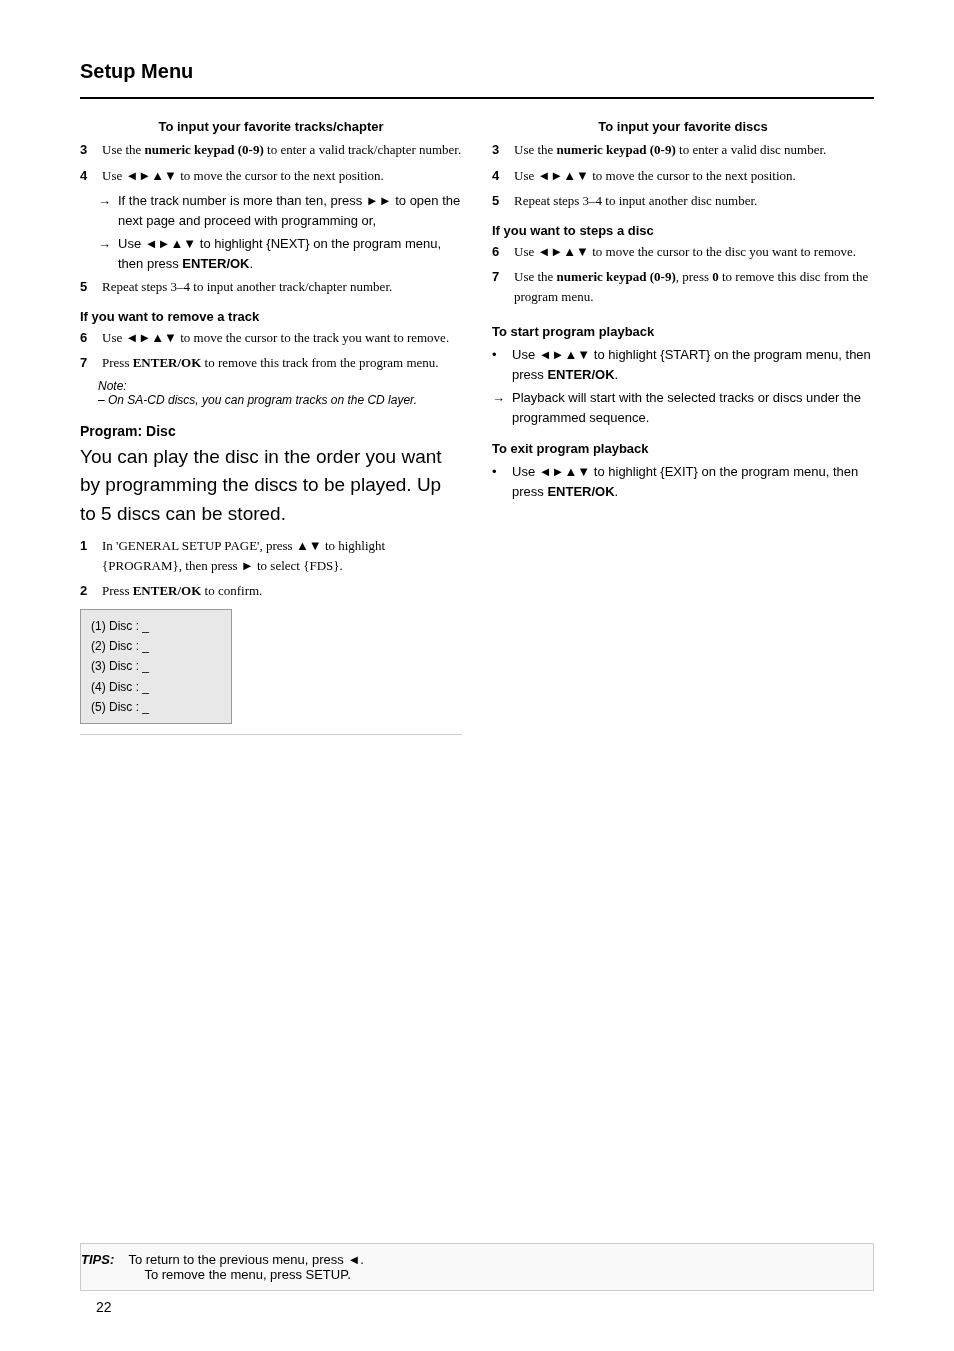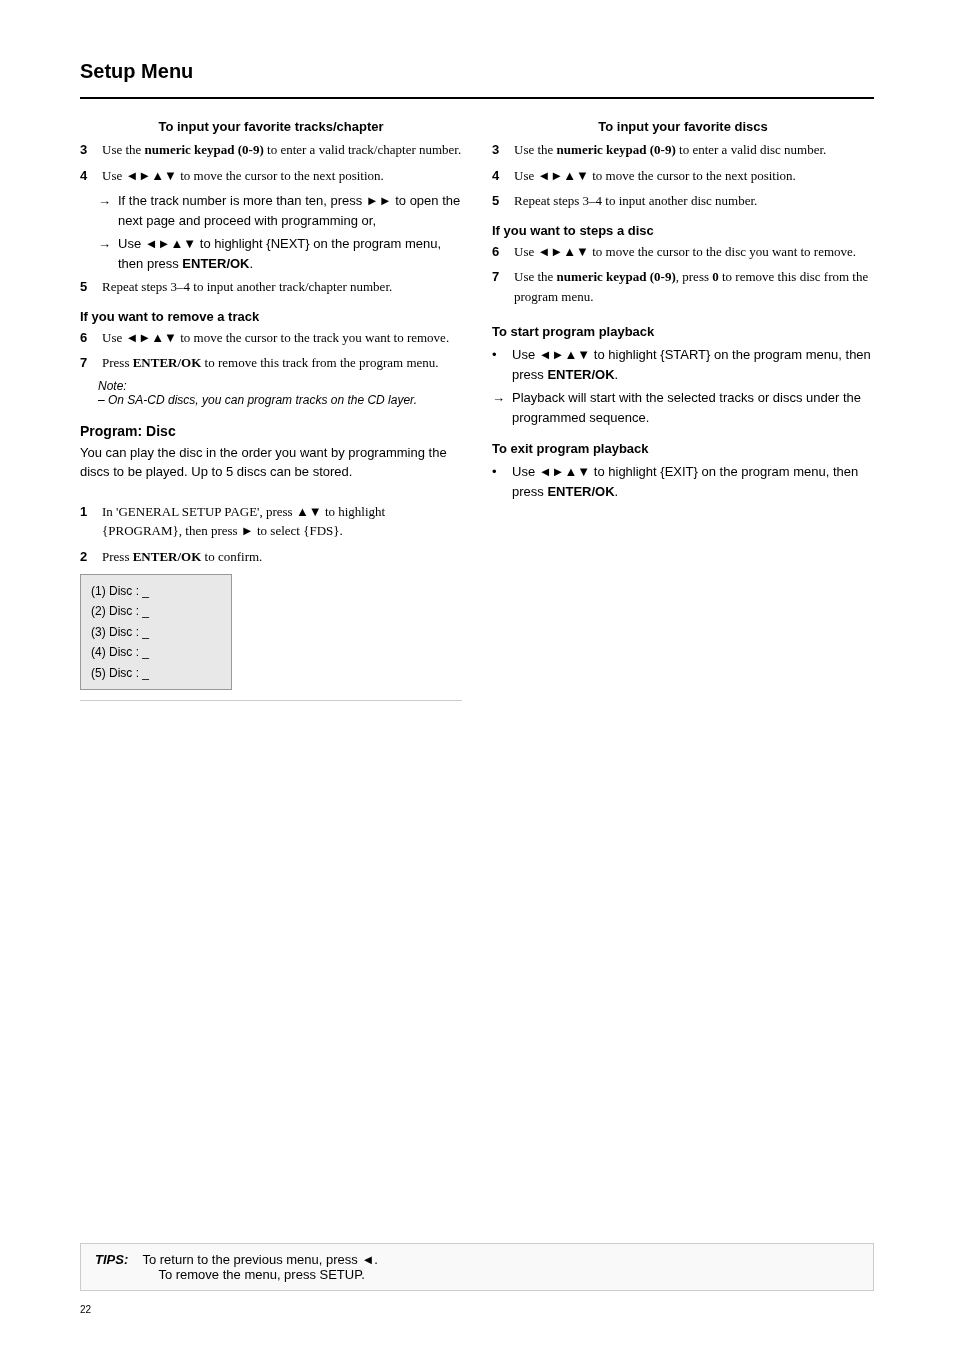--- a/index.html
+++ b/index.html
@@ -110,33 +110,33 @@
       font-size: 12px;
       width: 152px;
       line-height: 1.7;
     }
     .tips-box {
       position: absolute;
       bottom: 60px;
       left: 80px;
       right: 80px;
       border: 1px solid #ccc;
-      padding: 8px 14px;
+      padding: 8px 0;
       font-size: 13px;
       background: #f9f9f9;
     }
     .tips-label {
       font-style: italic;
       font-weight: bold;
     }
     .page-number {
       position: absolute;
       bottom: 36px;
-      left: 80px;
-      font-size: 10px;
+      left: 96px;
+      font-size: 14px;
     }
     .divider-line {
       border: none;
       border-top: 1px solid #ccc;
       margin: 10px 0;
     }
   </style>
 </head>
 <body>
 
@@ -186,21 +186,21 @@
         <span class="step-content">Press <b>ENTER/OK</b> to remove this track from the program menu.</span>
       </div>
 
       <div class="note">
         <span class="note-label">Note:</span><br>
         <span class="note-dash">–  On SA-CD discs, you can program tracks on the CD layer.</span>
       </div>
 
       <div class="sub-heading" style="text-align:left; font-size:14px; margin-top:16px;">Program: Disc</div>
 
-      <p style="font-size:13px; line-height:1.5; margin-bottom:20px;">You can play the disc in the order you want by programming the discs to be played. Up to 5 discs can be stored.</p>
+      <p style="font-size:19px; line-height:1.5; margin-bottom:8px;">You can play the disc in the order you want by programming the discs to be played. Up to 5 discs can be stored.</p>
 
       <div class="step">
         <span class="step-num">1</span>
         <span class="step-content">In 'GENERAL SETUP PAGE', press ▲▼ to highlight {PROGRAM}, then press ► to select {FDS}.</span>
       </div>
 
       <div class="step">
         <span class="step-num">2</span>
         <span class="step-content">Press <b>ENTER/OK</b> to confirm.</span>
       </div>

